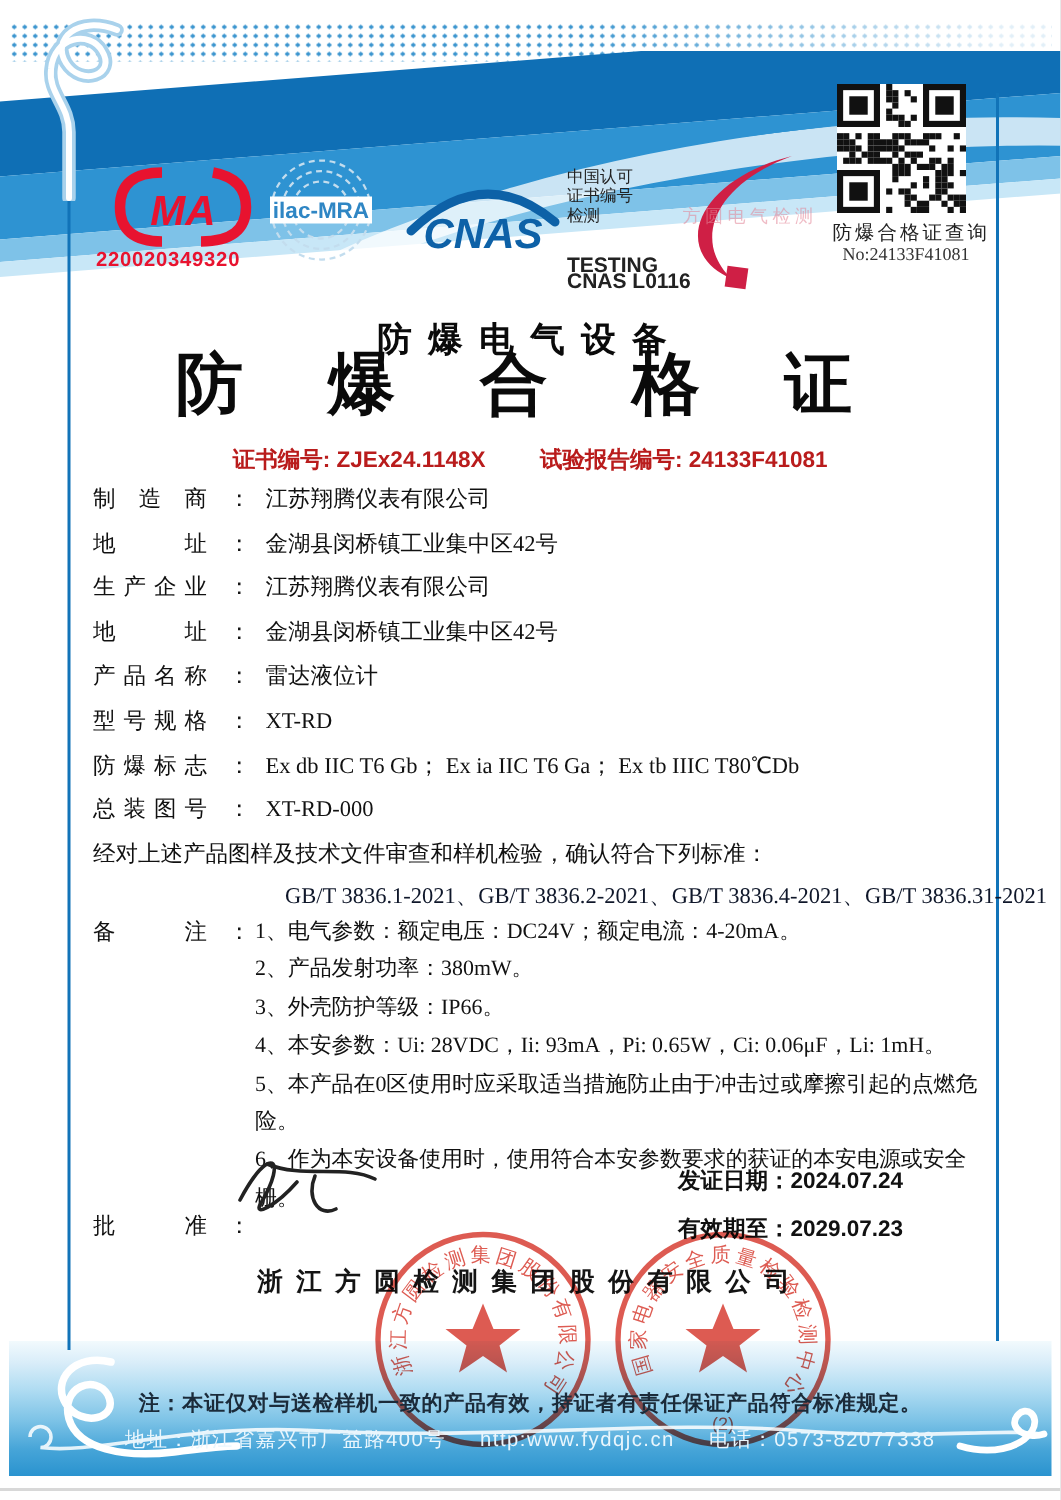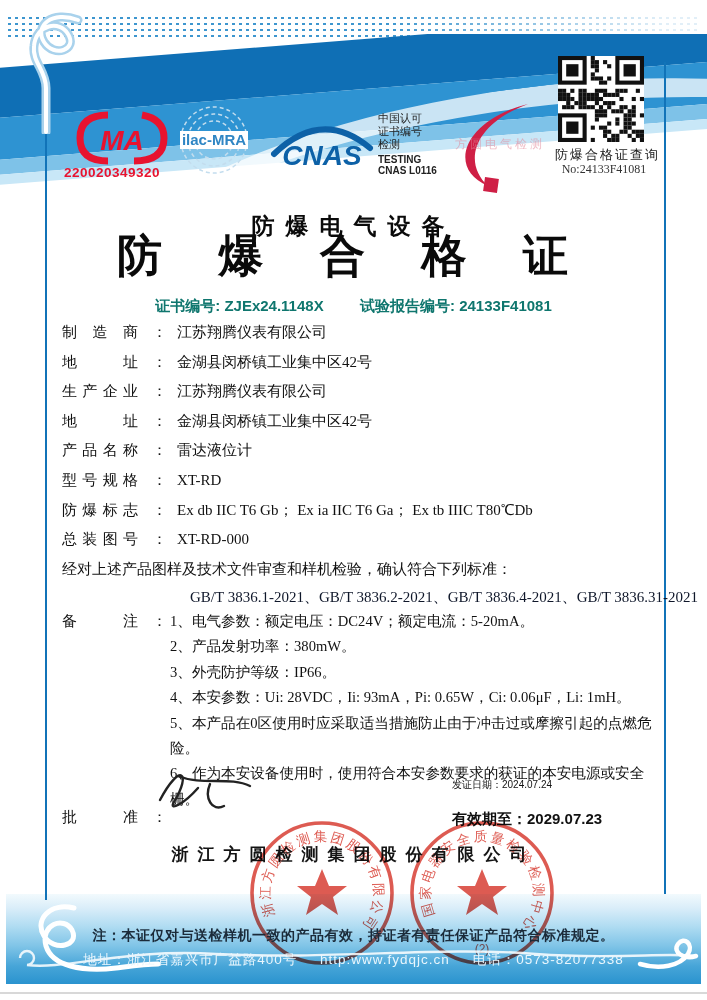--- a/index.html
+++ b/index.html
@@ -24,53 +24,53 @@
         letter-spacing:3px;z-index:4;}
   .curl-tl{position:absolute;left:14px;top:12px;z-index:5;}
   .lborder{position:absolute;left:45px;top:128px;width:2px;height:772px;background:#1173b8;z-index:3;}
   .rborder{position:absolute;left:664px;top:62px;width:2px;height:836px;background:#1173b8;}
   
   .cma{position:absolute;left:74px;top:110px;}
   .cma-num{position:absolute;left:64px;top:165px;color:#e8132f;font-weight:bold;font-size:13.5px;letter-spacing:.5px;}
   .ilac{position:absolute;left:178px;top:104px;}
   .cnas{position:absolute;left:268px;top:118px;}
   .cnas-cap{position:absolute;left:378px;top:112px;font-size:11px;line-height:13px;color:#222;}
-  .cnas-cap .en{font-size:10px;font-weight:bold;line-height:11px;margin-top:3px;}
+  .cnas-cap .en{font-size:14px;font-weight:bold;line-height:11px;margin-top:20px;}
   .swoosh{position:absolute;left:428px;top:98px;}
   .swoosh-wm{position:absolute;left:455px;top:136px;font-size:12px;letter-spacing:3px;
              color:rgba(226,132,150,.55);}
   .qr{position:absolute;left:558px;top:56px;}
   .qr-cap{position:absolute;left:548px;top:146px;width:112px;text-align:right;font-size:13px;
           letter-spacing:2px;color:#222;font-family:"Liberation Serif",serif;}
   .qr-num{position:absolute;left:548px;top:162px;width:112px;text-align:center;font-size:12px;color:#333;
           font-family:"Liberation Serif",serif;}
   
   .subtitle{position:absolute;left:0;top:197px;width:707px;text-align:center;font-size:23px;
             font-weight:bold;letter-spacing:11px;color:#0a0a0a;margin-top:14px;}
   .maintitle{position:absolute;left:0;top:226px;width:707px;text-align:center;font-size:45px;
              font-weight:bold;letter-spacing:22px;color:#0a0a0a;}
   .certline{position:absolute;left:0;top:297px;width:707px;text-align:center;font-size:15px;
-            font-weight:bold;color:#0f766e;}
+            font-weight:bold;color:#b91c1c;}
   .certline .gap{display:inline-block;width:28px;}
   
   .fields{position:absolute;left:62px;top:323px;width:590px;}
   .frow{display:flex;align-items:baseline;height:29.6px;font-size:15px;}
   .flabel{display:inline-block;width:76px;text-align:justify;text-align-last:justify;color:#111;}
   .fcolon{margin:0 10px 0 14px;}
   .fvalue{font-family:"Liberation Serif",serif;font-size:15px;color:#111;}
   .statement{position:absolute;left:62px;top:560px;font-size:15px;color:#111;}
   .standards{position:absolute;left:190px;top:588px;font-size:15px;color:#0f172a;
              font-family:"Liberation Serif",serif;}
   .remarks-label{position:absolute;left:62px;top:612px;font-size:15px;display:flex;}
   .remarks{position:absolute;left:170px;top:609px;width:482px;font-size:14.6px;line-height:25.4px;
            color:#111;font-family:"Liberation Serif",serif;}
   
   .approve-label{position:absolute;left:62px;top:782px;font-size:15px;display:flex;margin-top:26px;}
   .sig{position:absolute;left:150px;top:756px;}
-  .d1{position:absolute;left:452px;top:778px;font-size:10px;font-weight:normal;color:#111;}
+  .d1{position:absolute;left:452px;top:778px;font-size:15px;font-weight:bold;color:#111;}
   .d2{position:absolute;left:452px;top:810px;font-size:15px;font-weight:bold;color:#111;}
   
   .iss{position:absolute;left:0;width:707px;text-align:center;font-weight:bold;color:#141414;}
   .iss1{top:843px;font-size:17px;letter-spacing:9px;}
   .iss2{top:892px;font-size:18px;letter-spacing:9px;}
   .iss3{top:900px;font-size:17px;letter-spacing:4px;}
   .stamp{position:absolute;opacity:.82;mix-blend-mode:multiply;z-index:6;}
   .st1{left:246px;top:817px;}
   .st2{left:406px;top:817px;}
   
@@ -330,21 +330,21 @@
   </div>
 
   <div class="statement">经对上述产品图样及技术文件审查和样机检验，确认符合下列标准：</div>
   <div class="standards">GB/T 3836.1-2021、GB/T 3836.2-2021、GB/T 3836.4-2021、GB/T 3836.31-2021</div>
 
   <div class="remarks-label">
     <span class="flabel">备注</span>
     <span class="fcolon">：</span>
   </div>
   <div class="remarks">
-    <div>1、电气参数：额定电压：DC24V；额定电流：5-20mA。</div>
+    <div>1、电气参数：额定电压：DC24V；额定电流：4-20mA。</div>
     <div>2、产品发射功率：380mW。</div>
     <div>3、外壳防护等级：IP66。</div>
     <div>4、本安参数：Ui: 28VDC，Ii: 93mA，Pi: 0.65W，Ci: 0.06μF，Li: 1mH。</div>
     <div>5、本产品在0区使用时应采取适当措施防止由于冲击过或摩擦引起的点燃危险。</div>
     <div>6、作为本安设备使用时，使用符合本安参数要求的获证的本安电源或安全栅。</div>
   </div>
 
   <div class="approve-label">
     <span class="flabel">批准</span>
     <span class="fcolon">：</span>

